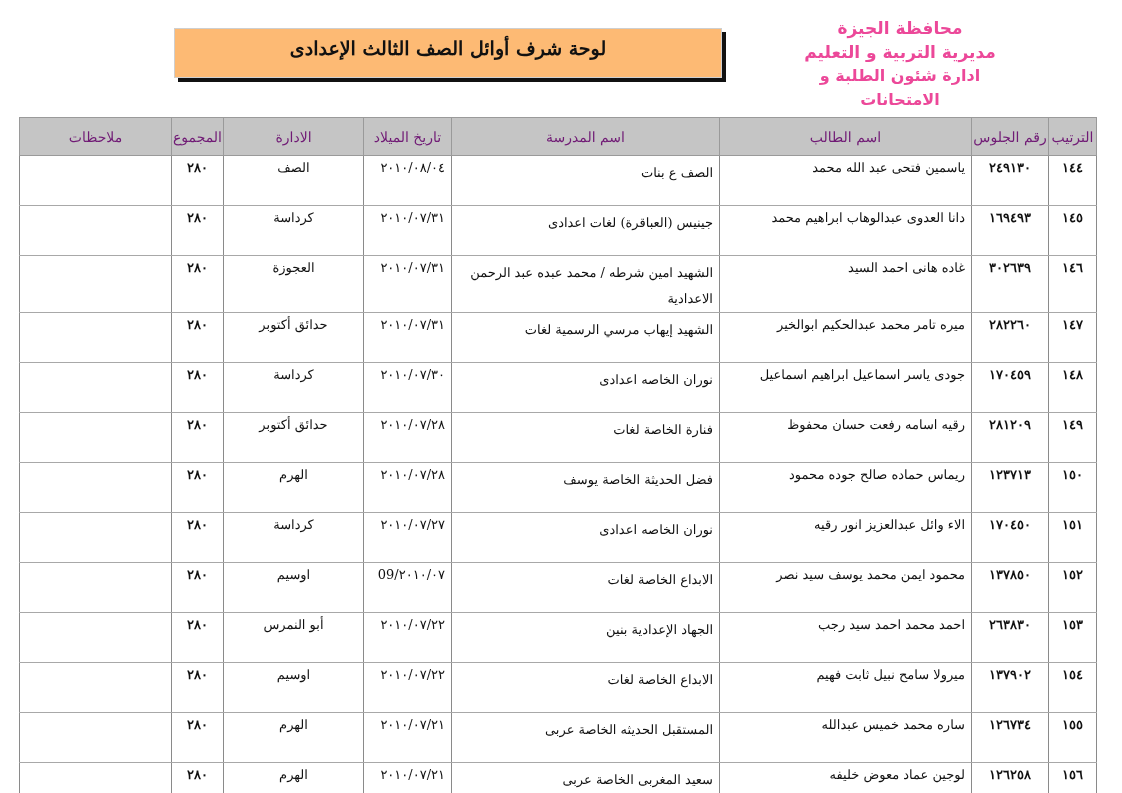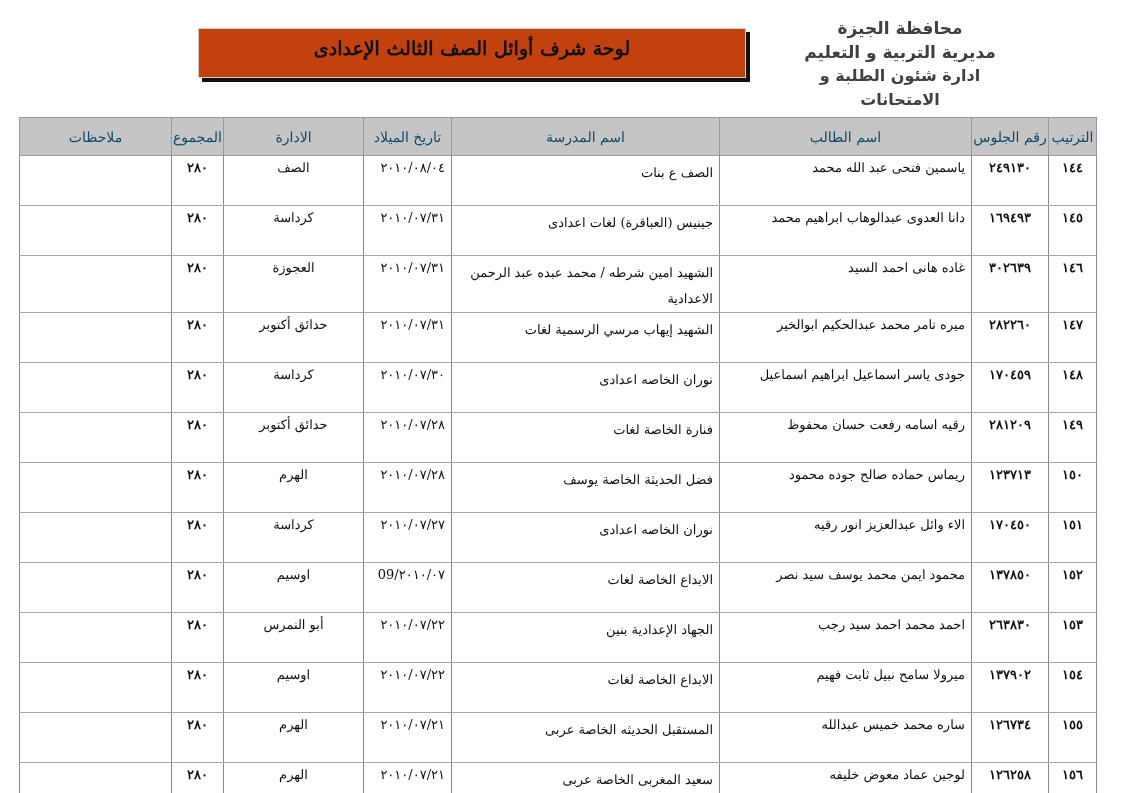--- a/index.html
+++ b/index.html
@@ -1,36 +1,36 @@
 <!DOCTYPE html>
 <html><head>
 <meta charset="utf-8">
 <style>
   html, body { margin:0; padding:0; background:#ffffff; }
   body { width:1122px; height:793px; position:relative; overflow:hidden;
          font-family:"DejaVu Serif", "Liberation Serif", serif; color:#111; }
 
   .org-header { position:absolute; left:800px; top:16px; width:200px;
-                text-align:center; direction:rtl; color:#404040;
+                text-align:center; direction:rtl; color:#ec4899;
                 font-family:"DejaVu Sans", sans-serif; font-weight:bold;
                 line-height:24px; }
   .org-header .line1 { font-size:17px; }
   .org-header .line2 { font-size:17px; }
   .org-header .line3 { font-size:16px; }
 
   .title-box { position:absolute; left:174px; top:28px; width:546px; height:48px;
-               border:1px solid #cfcfcf; background:#c2410c;
-               box-shadow: 4px 4px 0 0 #111; margin-left: 24px; }
+               border:1px solid #cfcfcf; background:#fdba74;
+               box-shadow: 4px 4px 0 0 #111; }
   .title-box .title-text { position:absolute; left:0; right:0; top:8px;
                text-align:center; direction:rtl; font-size:19px; font-weight:bold;
                font-family:"DejaVu Serif", serif; }
 
   table.honor { position:absolute; left:19px; top:117px; width:1077px;
                 border-collapse:collapse; direction:rtl; table-layout:fixed; }
-  table.honor th { background:#c5c5c5; color:#0c4a6e; font-weight:normal;
+  table.honor th { background:#c5c5c5; color:#701a75; font-weight:normal;
                    font-size:14px; height:37px; border:1px solid #9a9a9a;
                    text-align:center; padding:0; }
   table.honor td { height:45px; border:1px solid #8a8a8a; vertical-align:top;
                    padding:4px 6px 0 6px; font-size:13px; overflow:hidden; }
   table.honor tr.data-row td { border-top:1px solid #a8a8a8; border-bottom:1px solid #a8a8a8; }
 
   td.c-rank { text-align:center; font-weight:bold; font-size:13px; letter-spacing:1px; }
   td.c-seat { text-align:center; font-weight:bold; font-size:13px; letter-spacing:1px; }
   td.c-name { font-size:15px; padding-right:8px; }
   td.c-school { text-align:right; font-size:13px; line-height:26px; padding-top:0; }

